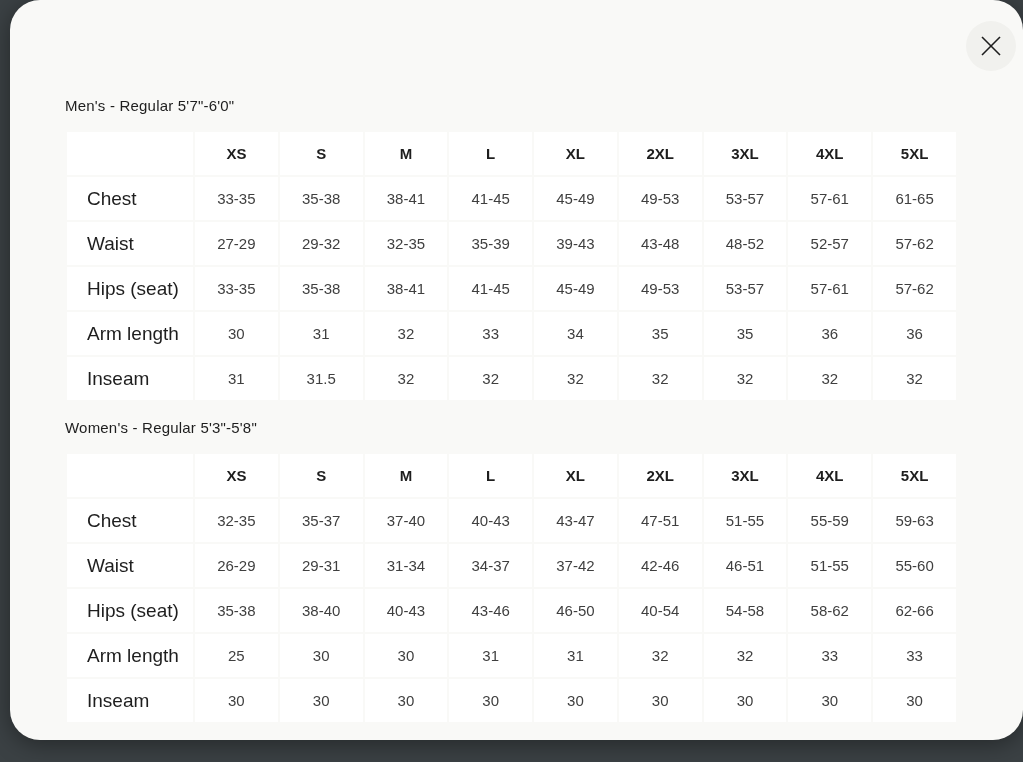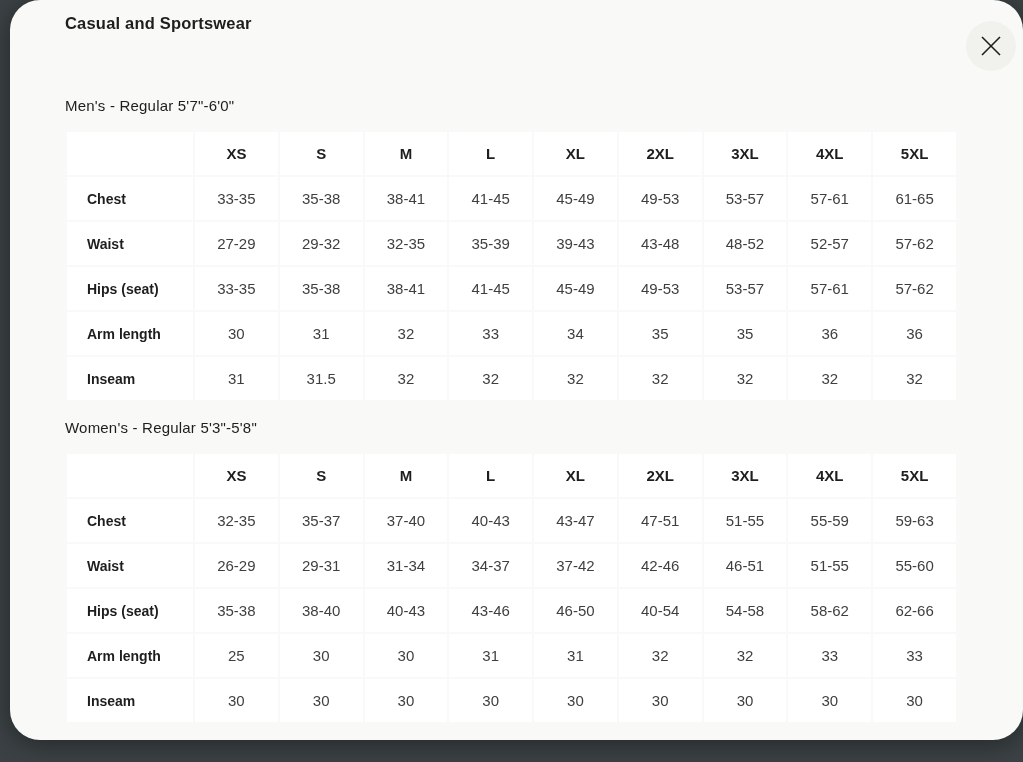--- a/index.html
+++ b/index.html
@@ -65,30 +65,29 @@
   table.size-table th, table.size-table td{
     background:var(--cell-bg); height:43px;
     text-align:center; vertical-align:middle;
     font-size:15px;
   }
   table.size-table thead th{
     font-weight:bold; color:var(--text);
   }
   table.size-table td.row-label{
     text-align:left; padding-left:20px;
-    font-weight:bold; color:var(--text); font-size:14px;
+    font-weight:normal; color:var(--text); font-size:19px;
   }
   table.size-table td.val{color:var(--value);}
 </style>
 </head>
 <body>
 
 <div class="modal">
 
-  <div class="modal-title">Casual and Sportswear</div>
 
 
   <button class="close-btn">
     <span>
       <svg width="24" height="24" viewBox="0 0 24 24">
         <line x1="3" y1="3" x2="21" y2="21" stroke="#1e1e1e" stroke-width="1.6"></line>
         <line x1="21" y1="3" x2="3" y2="21" stroke="#1e1e1e" stroke-width="1.6"></line>
       </svg>
     </span>
   </button>

